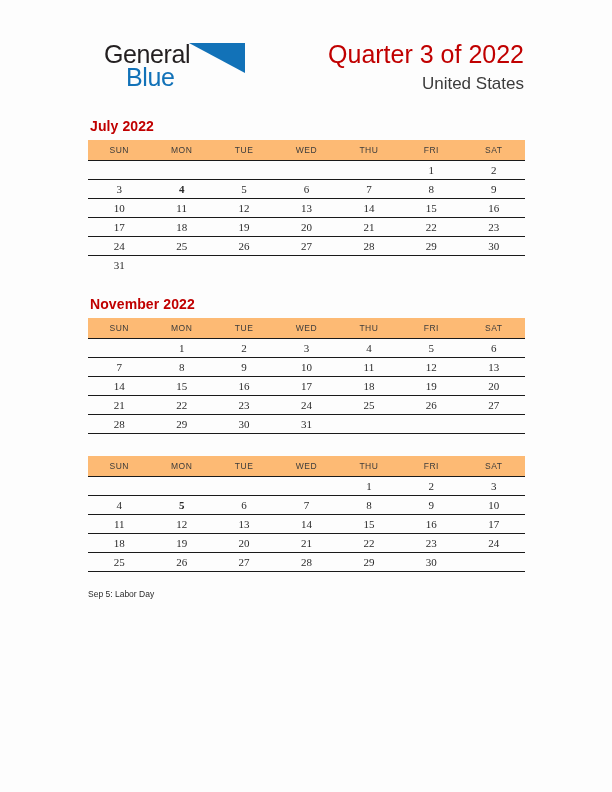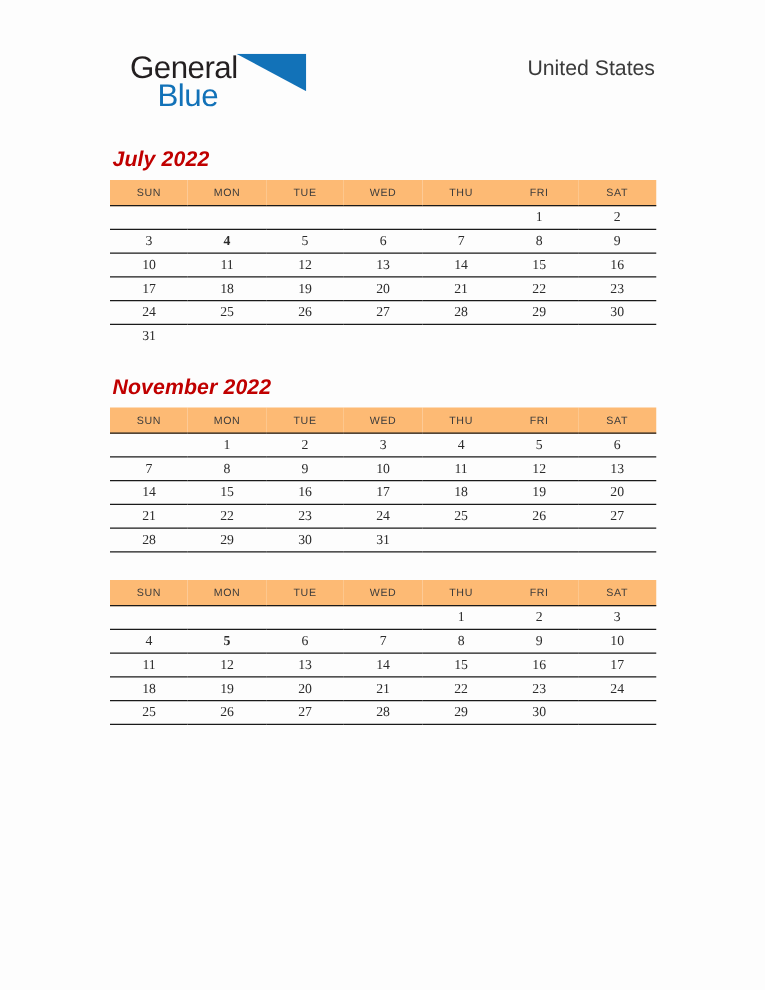--- a/index.html
+++ b/index.html
@@ -89,26 +89,25 @@
   
   .months {
     position: absolute;
     left: 88px;
     top: 118px;
     width: 437px;
   }
   .month-block { margin-bottom: 22px; }
   .month-name {
     font-family: "Liberation Sans", sans-serif;
-    font-size: 17px;
+    font-size: 14px;
     font-weight: bold;
     color: #c00000;
     margin: 0 0 6px 2px;
     letter-spacing: 0.1px;
-    font-style: italic;
   }
   table.cal {
     width: 437px;
     border-collapse: collapse;
     table-layout: fixed;
   }
   table.cal th {
     background: #fdba74;
     font-family: "Liberation Sans", sans-serif;
     font-size: 8.5px;
@@ -161,20 +160,21 @@
     <span class="logo-general">General</span>
     <span class="logo-triangle">
       <svg width="56" height="30" viewBox="0 0 56 30" xmlns="http://www.w3.org/2000/svg">
         <polygon points="0,0 0,30 56,30" fill="#1272b8" transform="rotate(180 28 15)"></polygon>
       </svg>
     </span>
     <span class="logo-blue">Blue</span>
   </div>
 
   <div class="title-block">
+    <h1 class="quarter-title">Quarter 3 of 2022</h1>
     <h2 class="country-title">United States</h2>
   </div>
 
 </div>
 
 <div class="months" id="months-container">
     <div class="month-block">
       <div class="month-name">July 2022</div>
       <table class="cal">
         <thead>
@@ -367,13 +367,14 @@
             <td class="">29</td>
             <td class="">30</td>
             <td class="empty">&nbsp;</td>
           </tr>
         </tbody>
       </table>
     </div>
   </div>
 
 <div class="notes" id="notes-container">
+    <div class="note-line">Sep 5: Labor Day</div>
   </div>
 
 </body></html>

